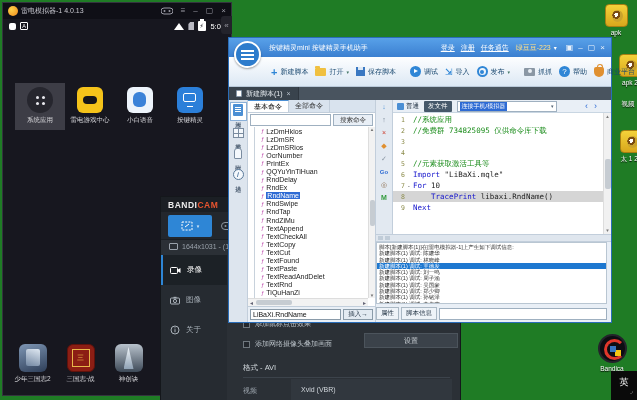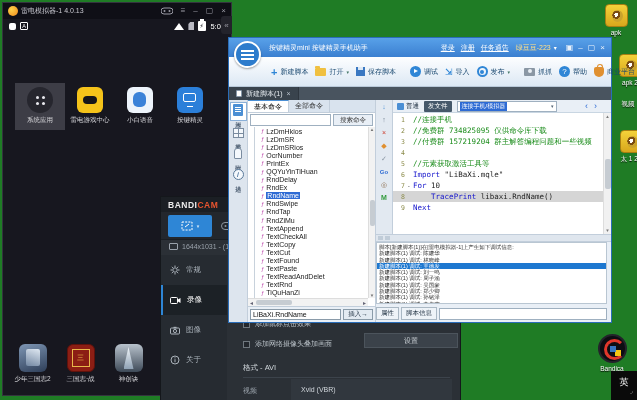--- a/index.html
+++ b/index.html
@@ -323,27 +323,20 @@
           <rect x="0.5" y="1.5" width="15" height="7" rx="3.5" fill="none" stroke="#8d959d"></rect>
           <circle cx="4.5" cy="5" r="1" fill="#8d959d"></circle>
           <circle cx="11.5" cy="5" r="1" fill="#8d959d"></circle>
         </svg>
     </div>
     <div class="bnd-res">
       <span class="res-ic"></span>
       <span>1644x1031 - (17</span>
     </div>
     <div class="bnd-side">
-      <div class="bnd-item">
-        <svg width="10" height="10" viewBox="0 0 10 10">
-            <circle cx="5" cy="5" r="2.2" fill="none" stroke="currentColor"></circle>
-            <path d="M5 0.5 V2 M5 8 V9.5 M0.5 5 H2 M8 5 H9.5 M1.8 1.8 L2.9 2.9 M7.1 7.1 L8.2 8.2 M8.2 1.8 L7.1 2.9 M2.9 7.1 L1.8 8.2" stroke="currentColor"></path>
-          </svg>
-        <span>常规</span>
-      </div>
       <div class="bnd-item sel">
         <svg width="11" height="9" viewBox="0 0 11 9">
             <rect x="0.5" y="1.5" width="7" height="6" rx="1" fill="none" stroke="currentColor"></rect>
             <path d="M8 3.5 L10.5 2 V7 L8 5.5 Z" fill="currentColor"></path>
           </svg>
         <span>录像</span>
       </div>
       <div class="bnd-item">
         <svg width="10" height="9" viewBox="0 0 10 9">
             <rect x="0.5" y="2" width="9" height="6" rx="1" fill="none" stroke="currentColor"></rect>
@@ -611,37 +604,36 @@
             <span>›</span>
           </span>
         </div>
         <div class="editor">
 
             <div class="cl cmt">
               <span class="ln">1</span>
               <span class="fold"></span>
               <span class="pre"></span>
               <span class="kw"></span>
-              <span class="rest">//连接手机</span>
+              <span class="rest">//系统应用</span>
             </div>
 
             <div class="cl cmt">
               <span class="ln">2</span>
               <span class="fold"></span>
               <span class="pre"></span>
               <span class="kw"></span>
               <span class="rest">//免费群 734825095 仅供命令库下载</span>
             </div>
 
             <div class="cl cmt">
               <span class="ln">3</span>
               <span class="fold"></span>
               <span class="pre"></span>
               <span class="kw"></span>
-              <span class="rest">//付费群 157219204 群主解答编程问题和一些视频</span>
             </div>
 
             <div class="cl cmt">
               <span class="ln">4</span>
               <span class="fold"></span>
               <span class="pre"></span>
               <span class="kw"></span>
             </div>
 
             <div class="cl cmt">

